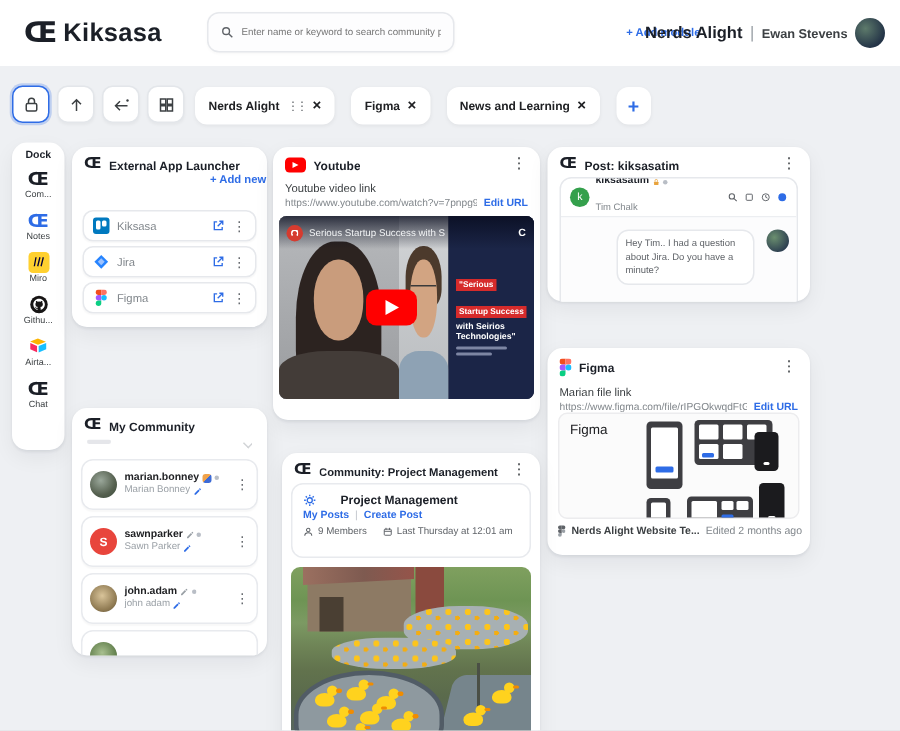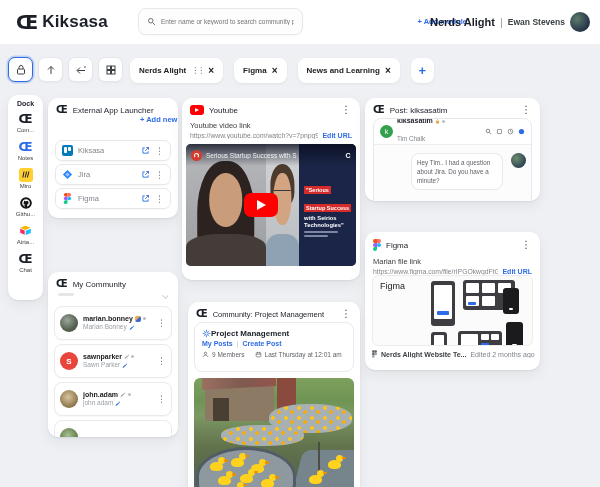--- a/index.html
+++ b/index.html
@@ -44,21 +44,21 @@
   .tab-x { color:#202124; font-size:10px; font-weight:bold; line-height:1; }
   .tab-add { background:#fff; border-radius:8px; height:25px; width:23px; display:flex; align-items:center;
              justify-content:center; color:#2e6ce6; font-size:13px; font-weight:bold;
              box-shadow:0 1px 3px rgba(0,0,0,.06); }
 
   
   .card { position:absolute; background:#fff; border-radius:10px;
           box-shadow:0 1px 2px rgba(16,24,40,.07), 0 5px 14px rgba(16,24,40,.06); overflow:hidden; }
   .widget-head { display:flex; align-items:center; gap:5px; padding:7px 8px 3px; }
   .widget-head .k-glyph { font-size:10px; }
-  .widget-title { font-size:8px; font-weight:normal; white-space:nowrap; overflow:hidden; }
+  .widget-title { font-size:8px; font-weight:bold; white-space:nowrap; overflow:hidden; }
   .kebab { margin-left:auto; color:#3c4043; font-size:10px; line-height:1; padding:0 1px; }
 
   
   .dock { left:8px; top:95px; width:35px; height:205px; padding-top:5px; }
   .dock-title { text-align:center; font-size:7px; font-weight:bold; margin-bottom:4px; }
   .dock-item { display:flex; flex-direction:column; align-items:center; gap:1px; margin-bottom:6px; }
   .dock-item .ic { width:15px; height:15px; display:flex; align-items:center; justify-content:center; }
   .dock-item .k-glyph { font-size:12px; }
   .dock-label { font-size:6px; color:#3c4043; }
   .miro-ic { width:14px; height:14px; background:#ffd02f; border-radius:3px; display:flex; align-items:center; justify-content:center; }
@@ -178,21 +178,21 @@
   .c-emoji { width:6px; height:6px; border-radius:2px; background:linear-gradient(135deg,#f0a24a 50%,#3d6bd6 50%); }
   .c-pencil { width:5.5px; height:5.5px; color:#9aa0a6; }
   .c-pencil.blue { color:#2e6ce6; }
   .c-full { font-size:6.5px; color:#9aa0a6; display:flex; align-items:center; gap:2px; white-space:nowrap; }
   .contact-row .kebab-sm { margin-left:auto; }
 
   
   .community { left:188px; top:302px; width:172px; height:200px; }
   .comm-card { position:absolute; left:6px; top:20px; width:160px; height:50px;
                border:1px solid #e8eaee; border-radius:8px; padding:6px 7px; }
-  .comm-name-row { display:flex; align-items:center; gap:0; }
+  .comm-name-row { display:flex; align-items:center; gap:16px; }
   .gear { width:9px; height:9px; color:#2e6ce6; }
   .comm-name { font-size:8px; font-weight:bold; }
   .comm-links { display:flex; align-items:center; gap:4px; margin-top:2px; font-size:7px; font-weight:bold; color:#2e6ce6; }
   .comm-links .sep { color:#c0c4cb; font-weight:normal; }
   .comm-meta { display:flex; align-items:center; gap:3px; margin-top:4px; font-size:6.5px; color:#5f6368; }
   .comm-meta svg { width:7px; height:7px; color:#5f6368; }
   .meta-gap { width:4px; }
 
   
   .ducks { position:absolute; left:6px; top:76px; width:160px; height:124px; border-radius:6px; overflow:hidden;

